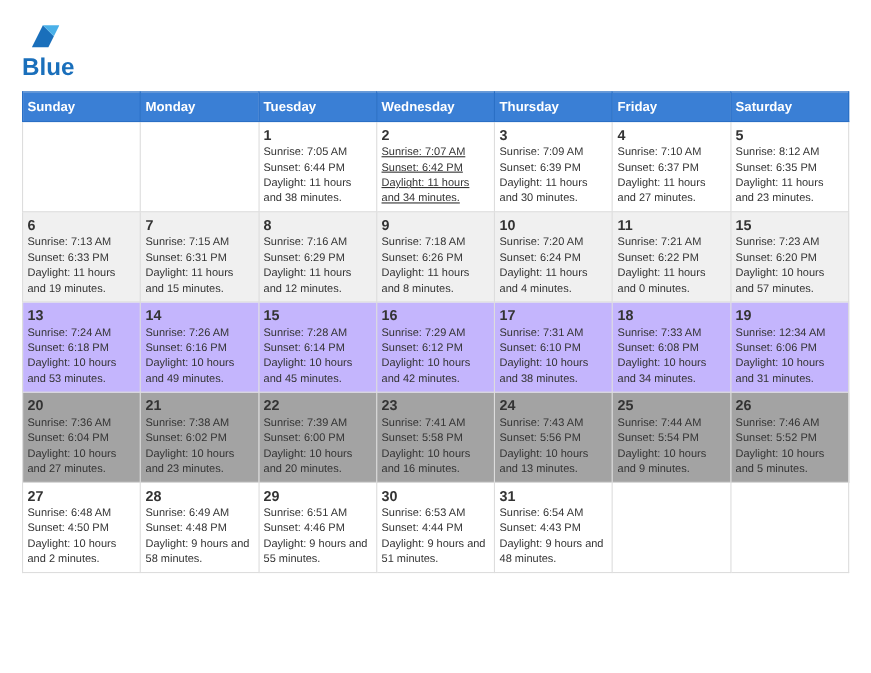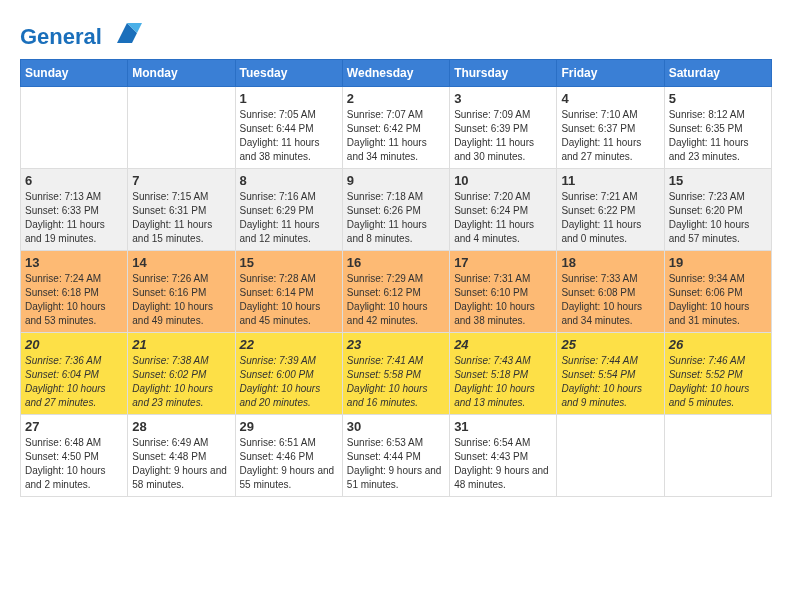--- a/index.html
+++ b/index.html
@@ -88,37 +88,37 @@
       font-size: 10px;
       color: #333;
       line-height: 1.4;
     }
     .empty-cell {
       background: #f9f9f9;
     }
     
     tr.week-row-1 td { background-color: #ffffff; }
     tr.week-row-2 td { background-color: #f0f0f0; }
-    tr.week-row-3 td { background-color: #fdba74; }
-    tr.week-row-4 td { background-color: #fde047; font-style: italic; }
+    tr.week-row-3 td { background-color: #c4b5fd; }
+    tr.week-row-4 td { background-color: #a3a3a3; }
     tr.week-row-5 td { background-color: #ffffff; }
   </style>
 </head>
 <body>
 
 <div class="header-section">
   <div class="logo">
     <div>
       <div class="logo-text">
-        <span class="logo-blue">General</span>
         <svg class="logo-icon" viewBox="0 0 30 30" style="display:inline-block;vertical-align:middle;">
           <polygon points="5,25 15,5 25,15 20,25" fill="#1a6fbb"></polygon>
           <polygon points="15,5 25,15 30,5" fill="#4ab0e8"></polygon>
         </svg>
       </div>
+      <div class="logo-text" style="color:#1a6fbb;font-size:22px;font-weight:bold;">Blue</div>
     </div>
   </div>
   <div class="title-block">
     <div class="month-title"></div>
     <div class="location-title"></div>
   </div>
 </div>
 
 <table>
   <thead>
@@ -137,21 +137,21 @@
         <td class="empty-cell"></td>
         <td class="empty-cell"></td>
         <td>
           <span class="day-number">1</span>
           <div class="day-info" style="white-space: pre-line;">Sunrise: 7:05 AM
 Sunset: 6:44 PM
 Daylight: 11 hours and 38 minutes.</div>
         </td>
         <td>
           <span class="day-number">2</span>
-          <div class="day-info" style="white-space: pre-line;">Sunrise: 7:07 AM
+          <div class="day-info" style="white-space: pre-line; text-decoration: underline;">Sunrise: 7:07 AM
 Sunset: 6:42 PM
 Daylight: 11 hours and 34 minutes.</div>
         </td>
         <td>
           <span class="day-number">3</span>
           <div class="day-info" style="white-space: pre-line;">Sunrise: 7:09 AM
 Sunset: 6:39 PM
 Daylight: 11 hours and 30 minutes.</div>
         </td>
         <td>
@@ -243,21 +243,21 @@
 Daylight: 10 hours and 38 minutes.</div>
         </td>
         <td>
           <span class="day-number">18</span>
           <div class="day-info" style="white-space: pre-line;">Sunrise: 7:33 AM
 Sunset: 6:08 PM
 Daylight: 10 hours and 34 minutes.</div>
         </td>
         <td>
           <span class="day-number">19</span>
-          <div class="day-info" style="white-space: pre-line;">Sunrise: 9:34 AM
+          <div class="day-info" style="white-space: pre-line;">Sunrise: 12:34 AM
 Sunset: 6:06 PM
 Daylight: 10 hours and 31 minutes.</div>
         </td>
       </tr>
       <tr class="week-row-4">
         <td>
           <span class="day-number">20</span>
           <div class="day-info" style="white-space: pre-line;">Sunrise: 7:36 AM
 Sunset: 6:04 PM
 Daylight: 10 hours and 27 minutes.</div>
@@ -276,21 +276,21 @@
         </td>
         <td>
           <span class="day-number">23</span>
           <div class="day-info" style="white-space: pre-line;">Sunrise: 7:41 AM
 Sunset: 5:58 PM
 Daylight: 10 hours and 16 minutes.</div>
         </td>
         <td>
           <span class="day-number">24</span>
           <div class="day-info" style="white-space: pre-line;">Sunrise: 7:43 AM
-Sunset: 5:18 PM
+Sunset: 5:56 PM
 Daylight: 10 hours and 13 minutes.</div>
         </td>
         <td>
           <span class="day-number">25</span>
           <div class="day-info" style="white-space: pre-line;">Sunrise: 7:44 AM
 Sunset: 5:54 PM
 Daylight: 10 hours and 9 minutes.</div>
         </td>
         <td>
           <span class="day-number">26</span>

